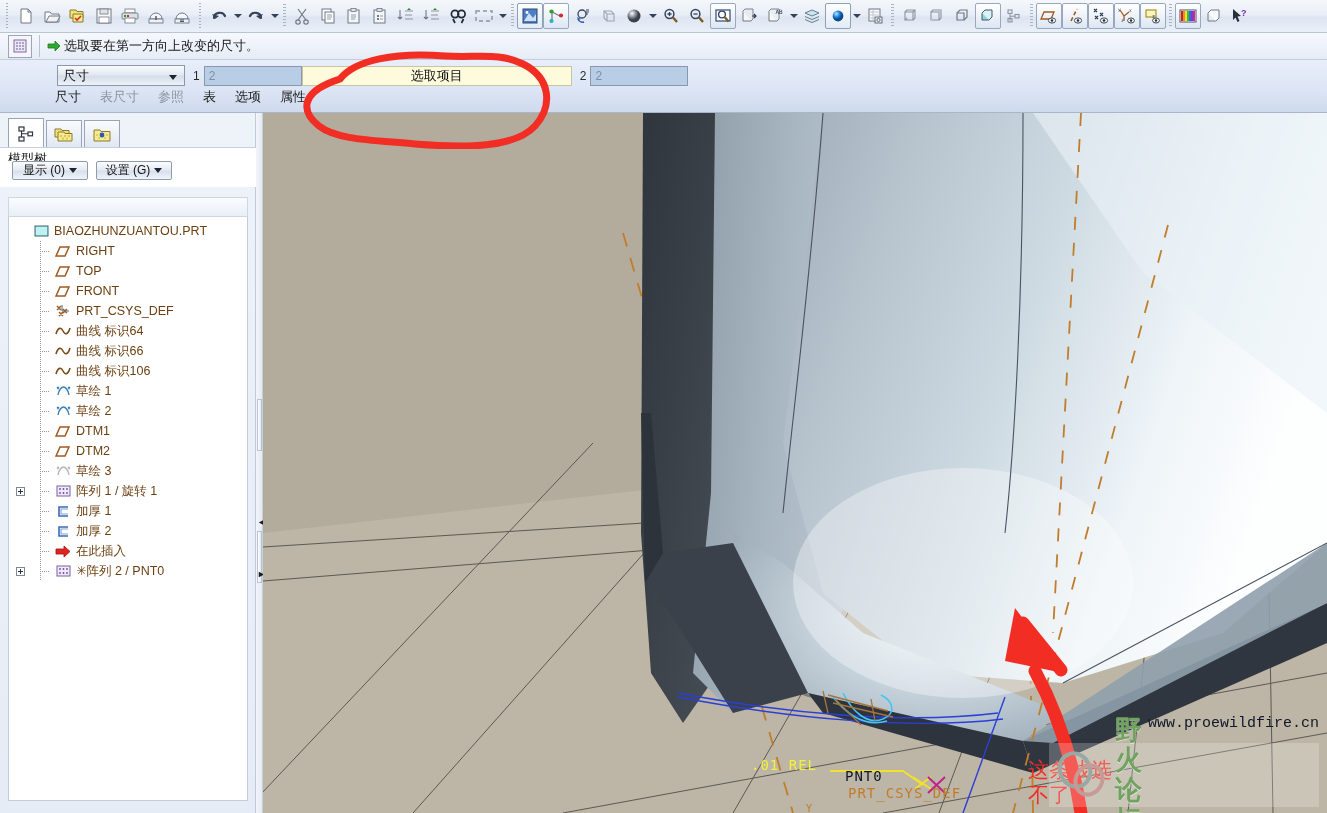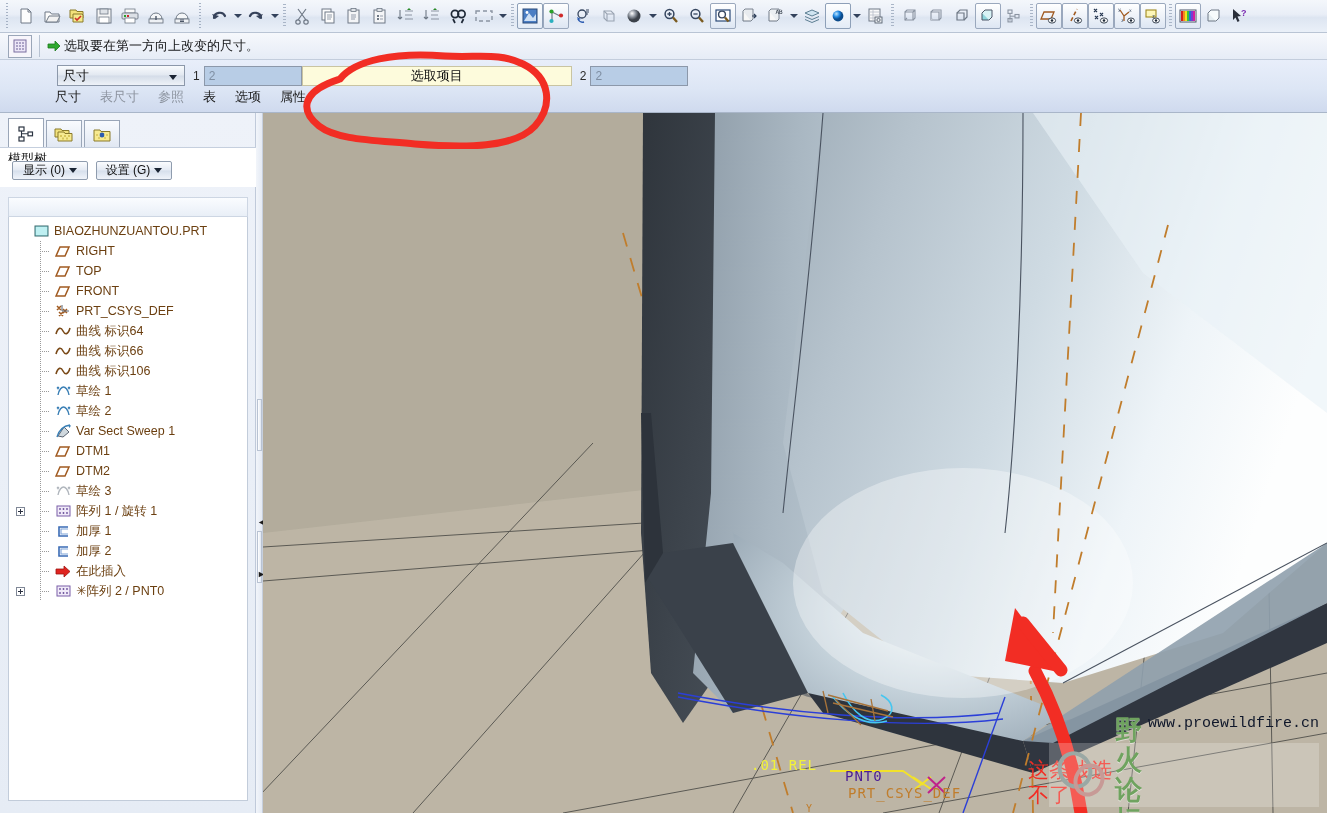--- a/index.html
+++ b/index.html
@@ -301,21 +301,21 @@
   }
   .vp-inner { position: absolute; inset: 0; }
 
   
   .vp-label {
     position: absolute;
     font-family: "DejaVu Sans Mono", "Liberation Mono", monospace;
     white-space: pre;
   }
   .lbl-rel { color: #f2f23a; font-size: 14px; letter-spacing: 1px; }
-  .lbl-pnt { color: #4c1d95; font-size: 14px; letter-spacing: 1px; }
+  .lbl-pnt { color: #0f172a; font-size: 14px; letter-spacing: 1px; }
   .lbl-csys { color: #c07d2c; font-size: 14px; letter-spacing: 1px; }
   .lbl-axis { color: #c07d2c; font-size: 10px; }
 
   .red-note {
     position: absolute;
     color: #f22d24;
     font-size: 21px;
     line-height: 25px;
     font-family: "DejaVu Sans", sans-serif;
     font-weight: 500;
@@ -897,32 +897,20 @@
               <path d="M2 10C3 4 6 2 7.5 2 9 2 12 4 13 10" fill="none" stroke="#3a7fb5" stroke-width="1.4"></path>
               <path d="M1 2l2 2M3 2L1 4M12 2l2 2M14 2l-2 2" stroke="#3a7fb5" stroke-width="1.2"></path>
             </svg>
           </div>
           <div class="tlabel">草绘 2</div>
         </div>
         <div class="trow">
           <div class="guide"></div>
           <div class="guide dotline"></div>
           <div class="ticon">
-            <svg width="17" height="15" viewBox="0 0 17 15">
-              <path d="M3 12L9 3l5 5-6 5z" fill="#cfd8de" stroke="#5a6472" stroke-width="1"></path>
-              <path d="M2 13C4 6 8 2 15 1" fill="none" stroke="#3a7fb5" stroke-width="1.4"></path>
-              <path d="M13 1l3 .5-1.5 2.5z" fill="#3a7fb5"></path>
-            </svg>
-          </div>
-          <div class="tlabel">Var Sect Sweep 1</div>
-        </div>
-        <div class="trow">
-          <div class="guide"></div>
-          <div class="guide dotline"></div>
-          <div class="ticon">
             <svg width="16" height="13" viewBox="0 0 16 13">
               <path d="M5 2h9l-4 9H1z" fill="none" stroke="#a05a20" stroke-width="1.5"></path>
             </svg>
           </div>
           <div class="tlabel">DTM1</div>
         </div>
         <div class="trow">
           <div class="guide"></div>
           <div class="guide dotline"></div>
           <div class="ticon">

